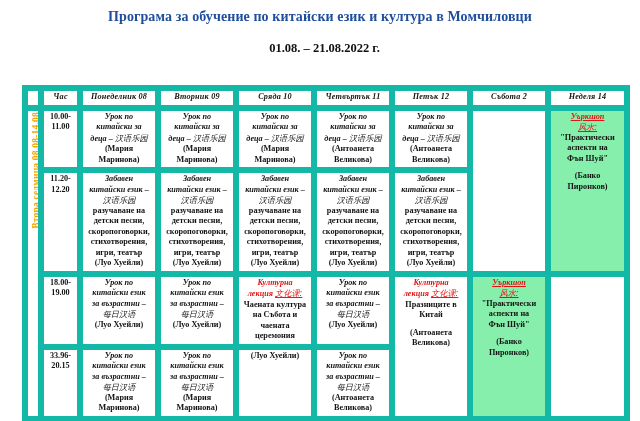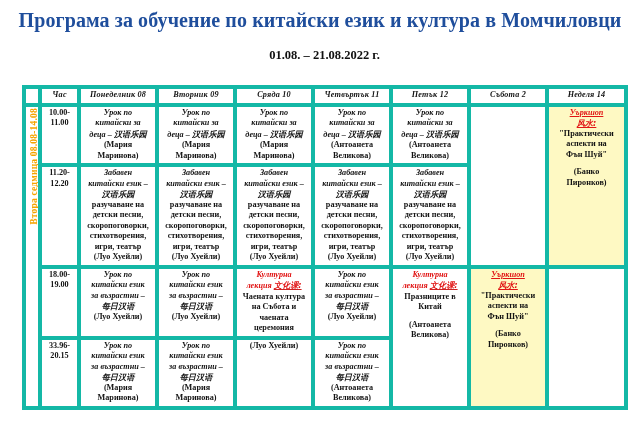--- a/index.html
+++ b/index.html
@@ -15,21 +15,21 @@
   }
   .page {
     position: relative;
     width: 640px;
     height: 421px;
   }
   .doc-title {
     text-align: center;
     color: #1F4E9C;
     font-family: "Liberation Serif", "DejaVu Serif", serif;
-    font-size: 20px;
+    font-size: 14px;
     font-weight: bold;
     letter-spacing: 0.1px;
     margin: 9px 0 16px 0;
     padding: 0 8px;
     line-height: 1.15;
   }
   .doc-subtitle {
     text-align: center;
     color: #111111;
     font-size: 12.5px;
@@ -42,21 +42,21 @@
     left: 22px;
     top: 76px;
     width: 606px;
   }
   table.schedule {
     border-collapse: collapse;
     table-layout: fixed;
     width: 606px;
   }
   table.schedule td, table.schedule th {
-    border: 4px solid #14b8a6;
+    border: 6px solid #14b8a6;
     vertical-align: top;
     padding: 1px 2px 2px 2px;
     font-size: 8.2px;
     line-height: 1.28;
     color: #141414;
     text-align: center;
     font-weight: bold;
     overflow: hidden;
   }
   
@@ -103,27 +103,27 @@
     font-size: 8.6px;
     padding-left: 4px;
     padding-top: 2px;
     line-height: 1.28;
     color: #000000;
   }
   td.cell {
     height: auto;
   }
   td.sat-hl, td.sun-hl {
-    background: #fef9c3;
+    background: #86efac;
   }
   td.empty { background: #ffffff; }
 
   .ln { display: block; }
   .it { font-style: italic; }
-  .cn { font-style: italic; font-family: "DejaVu Sans", sans-serif; font-weight: bold; }
+  .cn { font-style: italic; font-family: "DejaVu Sans", sans-serif; font-weight: normal; }
   .red-u {
     color: #E11414;
     text-decoration: underline;
     text-decoration-color: #E11414;
     font-style: italic;
   }
   .red-i { color: #E11414; font-style: italic; }
   .sp { display: block; height: 7px; }
   .und { text-decoration: underline; text-decoration-style: solid; text-decoration-color: #cc2222; }
 </style>

